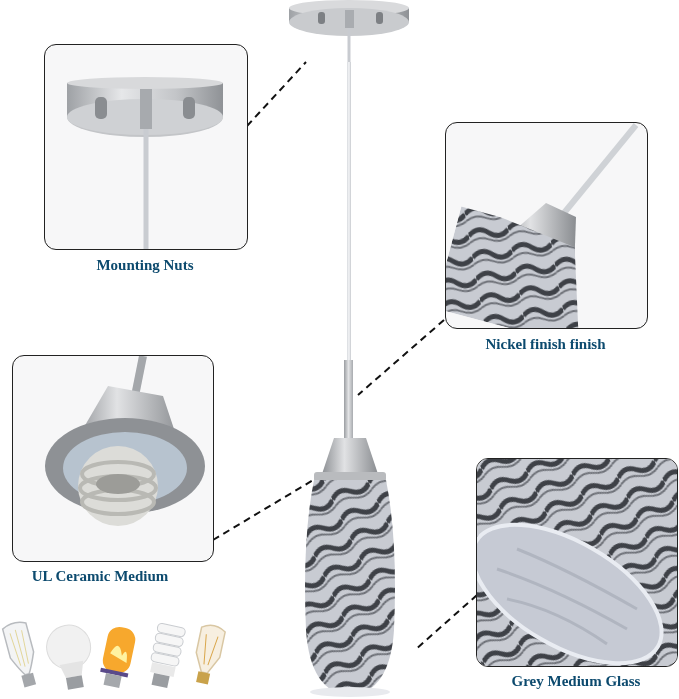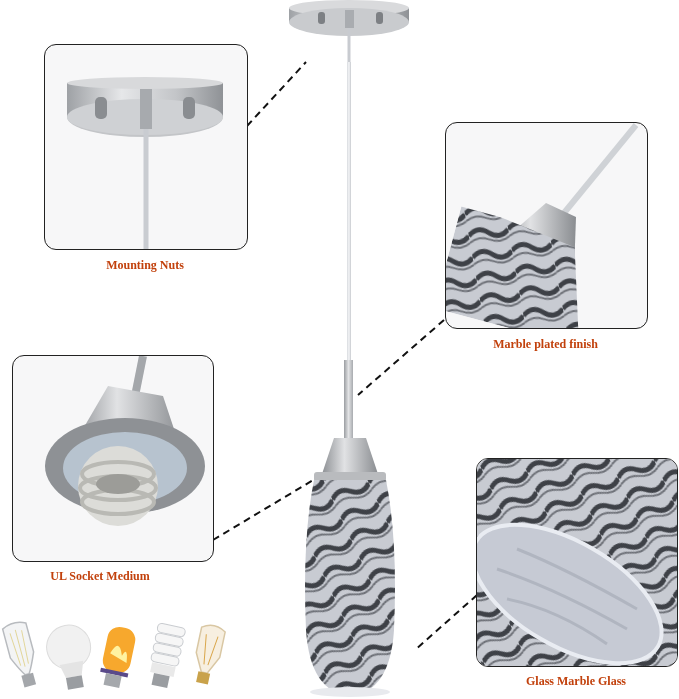--- a/index.html
+++ b/index.html
@@ -1,19 +1,19 @@
 <!DOCTYPE html>
 <html><head>
 <meta charset="utf-8">
 <style>
   html,body{margin:0;padding:0;background:#fff;}
   body{width:679px;height:699px;position:relative;overflow:hidden;font-family:"DejaVu Serif","Liberation Serif",serif;}
   .abs{position:absolute;}
   .callout{position:absolute;border:1.3px solid #222;border-radius:12px;background:#f7f7f8;overflow:hidden;}
-  .caption{position:absolute;font-weight:bold;color:#c2410c;text-align:center;font-family:"Liberation Serif","DejaVu Serif",serif;font-size:12px;line-height:18px;}
+  .caption{position:absolute;font-weight:bold;color:#0c4a6e;text-align:center;font-family:"Liberation Serif","DejaVu Serif",serif;font-size:15px;line-height:18px;}
   svg{display:block;}
 </style>
 </head>
 <body>
 
 <svg class="abs" style="left:0;top:0" width="679" height="699">
   <g stroke="#111" stroke-width="2" stroke-dasharray="7,5" fill="none">
     <line x1="247" y1="126" x2="306" y2="62"></line>
     <line x1="444" y1="320" x2="358" y2="395"></line>
     <line x1="213" y1="540" x2="330" y2="470"></line>
@@ -88,53 +88,53 @@
           <path d="M0 95 L120 110 L150 205 L0 205 Z"></path>
         </clipPath>
     </defs>
     <line x1="190" y1="2" x2="118" y2="90" stroke="#cfd2d6" stroke-width="6"></line>
     <path d="M100 80 L130 94 L128 150 L54 120 Z" fill="url(#cup)"></path>
     <g clip-path="url(#c2)" transform="rotate(15 70 150)">
       <rect x="-20" y="100" width="200" height="140" fill="url(#swirl)"></rect>
     </g>
   </svg>
 </div>
-<div class="caption" style="left:445px;top:335px;width:201px;">Marble plated finish</div>
+<div class="caption" style="left:445px;top:335px;width:201px;">Nickel finish finish</div>
 
 <div class="callout" style="left:12px;top:355px;width:200px;height:205px;">
   <svg width="200" height="205">
     <line x1="130" y1="0" x2="122" y2="40" stroke="#a4a7ab" stroke-width="8"></line>
     <path d="M95 30 L150 40 L170 100 L60 90 Z" fill="url(#cup)"></path>
     <ellipse cx="112" cy="110" rx="80" ry="48" fill="#8e9195"></ellipse>
     <ellipse cx="112" cy="112" rx="62" ry="36" fill="#b7c3cf"></ellipse>
     <ellipse cx="105" cy="130" rx="40" ry="40" fill="#dcdcd8"></ellipse>
     <g stroke="#b9b9b4" stroke-width="4" fill="none">
       <ellipse cx="105" cy="118" rx="36" ry="12"></ellipse>
       <ellipse cx="105" cy="132" rx="38" ry="12"></ellipse>
       <ellipse cx="105" cy="146" rx="36" ry="12"></ellipse>
     </g>
     <ellipse cx="105" cy="128" rx="22" ry="10" fill="#9c9c98"></ellipse>
   </svg>
 </div>
 <div class="caption" style="left:0;top:567px;width:200px;">
-  <div>UL Socket Medium</div>
+  <div>UL Ceramic Medium</div>
 </div>
 
 <div class="callout" style="left:476px;top:458px;width:200px;height:207px;">
   <svg width="200" height="207">
     <rect width="200" height="207" fill="url(#swirl)"></rect>
     <ellipse cx="90" cy="135" rx="105" ry="52" transform="rotate(30 90 135)" fill="#c6cad4" stroke="#e9ecf2" stroke-width="4"></ellipse>
     <g stroke="#a8adb8" stroke-width="3" fill="none" opacity="0.7">
       <path d="M20 110 Q80 130 150 170"></path>
       <path d="M30 140 Q80 150 130 185"></path>
       <path d="M40 90 Q90 110 160 150"></path>
     </g>
   </svg>
 </div>
-<div class="caption" style="left:476px;top:672px;width:200px;">Glass Marble Glass</div>
+<div class="caption" style="left:476px;top:672px;width:200px;">Grey Medium Glass</div>
 
 <svg class="abs" style="left:0;top:615px" width="240" height="84">
   <g transform="rotate(-15 22 40)">
     <path d="M10 10 Q22 4 34 10 L34 40 Q28 54 24 60 L20 60 Q16 54 10 40 Z" fill="#f3f4f5" stroke="#b8bbbf" stroke-width="1.5"></path>
     <path d="M16 16 L18 50 M22 14 L22 52 M28 16 L26 50" stroke="#e2d69a" stroke-width="1"></path>
     <rect x="16" y="60" width="12" height="12" fill="#a4a7ab"></rect>
   </g>
   <g transform="rotate(-10 70 40)">
     <circle cx="70" cy="32" r="22" fill="#f1f1f1" stroke="#dcdcdc"></circle>
     <path d="M58 48 L82 48 L78 62 L62 62 Z" fill="#e4e4e4"></path>

